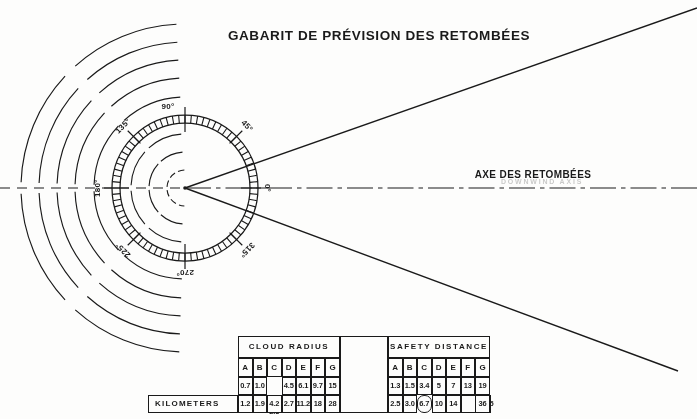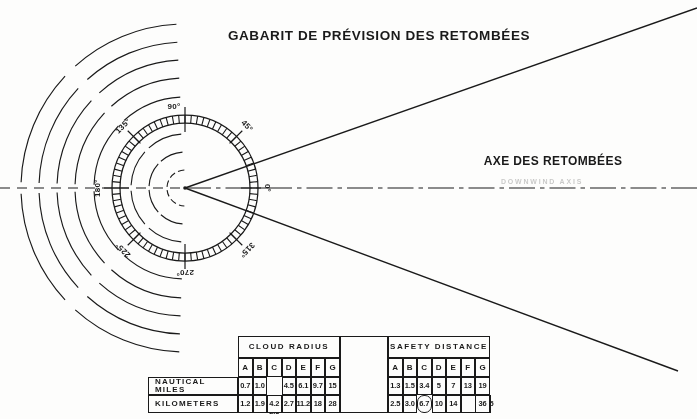--- a/index.html
+++ b/index.html
@@ -10,22 +10,22 @@
     color:var(--ink,#1a1a1a);
     -webkit-font-smoothing:antialiased;
   }
   .stage{position:absolute;left:0;top:0;width:609px;height:419px;}
   #art{position:absolute;left:0;top:0;}
   .title{
     position:absolute;left:379px;top:28px;transform:translateX(-50%);
     font-weight:bold;font-size:13.5px;letter-spacing:.6px;white-space:nowrap;
   }
   .axis-label{
-    position:absolute;left:533px;top:154px;transform:translateX(-50%);
-    font-weight:bold;font-size:12px;letter-spacing:.4px;white-space:nowrap;margin-left:20px;
+    position:absolute;left:533px;top:169px;transform:translateX(-50%);
+    font-weight:bold;font-size:10px;letter-spacing:.4px;white-space:nowrap;
   }
   .axis-ghost{
     position:absolute;left:542px;top:178px;transform:translateX(-50%);
     font-weight:bold;font-size:7px;letter-spacing:1.8px;white-space:nowrap;
     color:rgba(50,50,50,.26);
   }
   .deg-label{
     position:absolute;font-weight:bold;font-size:8px;white-space:nowrap;
     letter-spacing:.3px;
   }
@@ -86,21 +86,20 @@
       <div class="cell letter" style="grid-area: 2 / 6;">E</div>
       <div class="cell letter" style="grid-area: 2 / 7;">F</div>
       <div class="cell letter" style="grid-area: 2 / 8;">G</div>
       <div class="cell letter" style="grid-area: 2 / 10;">A</div>
       <div class="cell letter" style="grid-area: 2 / 11;">B</div>
       <div class="cell letter" style="grid-area: 2 / 12;">C</div>
       <div class="cell letter" style="grid-area: 2 / 13;">D</div>
       <div class="cell letter" style="grid-area: 2 / 14;">E</div>
       <div class="cell letter" style="grid-area: 2 / 15;">F</div>
       <div class="cell letter" style="grid-area: 2 / 16;">G</div>
-      <div class="cell rowlabel" style="grid-area: 3 / 1;">NAUTICAL MILES</div>
       <div class="cell num" style="grid-area: 3 / 2;">0.7</div>
       <div class="cell num" style="grid-area: 3 / 3;">1.0</div>
       <div class="cell num" style="grid-area: 3 / 4; margin-top: 34px;">2.3</div>
       <div class="cell num" style="grid-area: 3 / 5;">4.5</div>
       <div class="cell num" style="grid-area: 3 / 6;">6.1</div>
       <div class="cell num" style="grid-area: 3 / 7;">9.7</div>
       <div class="cell num" style="grid-area: 3 / 8;">15</div>
       <div class="cell num" style="grid-area: 3 / 10;">1.3</div>
       <div class="cell num" style="grid-area: 3 / 11;">1.5</div>
       <div class="cell num" style="grid-area: 3 / 12;">3.4</div>
@@ -120,19 +119,19 @@
       <div class="cell num" style="grid-area: 4 / 11;">3.0</div>
       <div class="cell num" style="grid-area: 4 / 12; border-radius: 7px;">6.7</div>
       <div class="cell num" style="grid-area: 4 / 13;">10</div>
       <div class="cell num" style="grid-area: 4 / 14;">14</div>
       <div class="cell num" style="grid-area: 4 / 15; padding-left: 28px;">25</div>
       <div class="cell num" style="grid-area: 4 / 16;">36</div>
     </div>
 
 <div class="deg-label" style="left: 267px; top: 188px; transform: translate(-50%, -50%) rotate(90deg);">0°</div>
     <div class="deg-label" style="left: 247.225px; top: 125.775px; transform: translate(-50%, -50%) rotate(45deg);">45°</div>
-    <div class="deg-label" style="left: 174px; top: 106px; transform: translate(-50%, -50%) rotate(0deg);">90°</div>
+    <div class="deg-label" style="left: 168px; top: 106px; transform: translate(-50%, -50%) rotate(0deg);">90°</div>
     <div class="deg-label" style="left: 122.775px; top: 125.775px; transform: translate(-50%, -50%) rotate(-45deg);">135°</div>
     <div class="deg-label" style="left: 97px; top: 188px; transform: translate(-50%, -50%) rotate(-90deg);">180°</div>
     <div class="deg-label" style="left: 122.775px; top: 250.225px; transform: translate(-50%, -50%) rotate(-135deg);">225°</div>
     <div class="deg-label" style="left: 185px; top: 272px; transform: translate(-50%, -50%) rotate(-180deg);">270°</div>
     <div class="deg-label" style="left: 247.225px; top: 250.225px; transform: translate(-50%, -50%) rotate(135deg);">315°</div>
   </div>
 
 </body></html>

